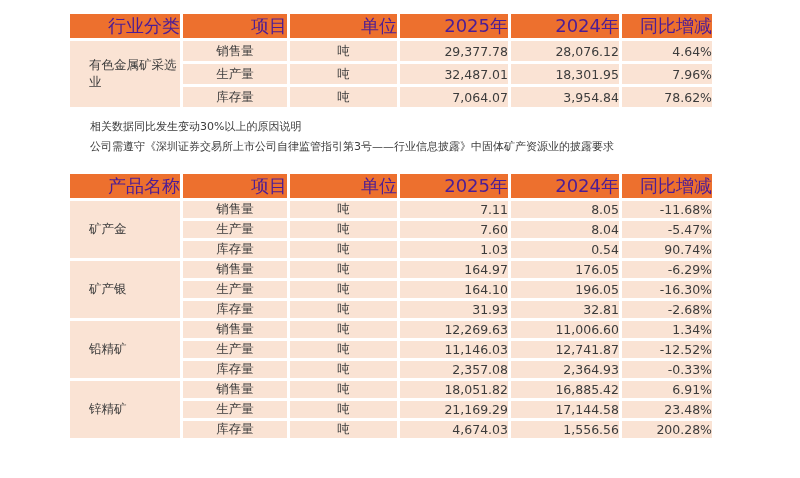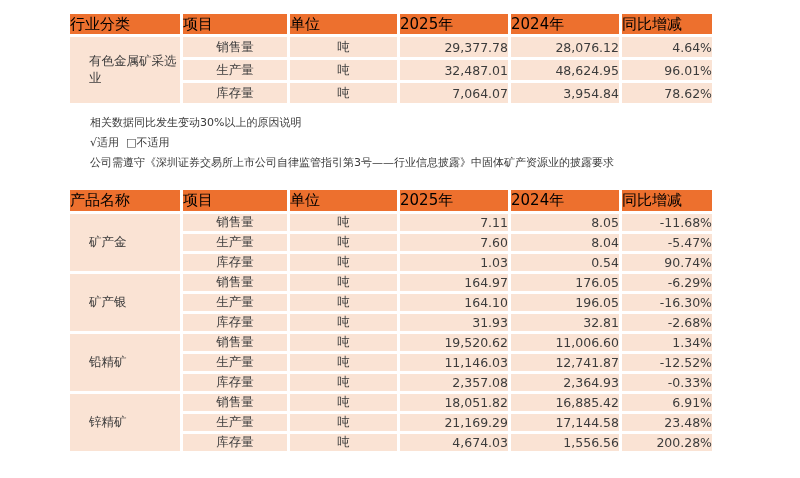--- a/index.html
+++ b/index.html
@@ -24,24 +24,24 @@
   }
   col.col-name { width: 110px; }
   col.col-item { width: 104px; }
   col.col-unit { width: 107px; }
   col.col-y1   { width: 108px; }
   col.col-y2   { width: 108px; }
   col.col-yoy  { width: 90px; }
 
   table.data-table th {
     background: #ED702E;
-    color: #000000;
+    color: #4c1d95;
     font-weight: normal;
-    font-size: 15px;
-    text-align: left;
+    font-size: 18px;
+    text-align: right;
     vertical-align: middle;
   }
   table.data-table td {
     background: #FAE3D4;
     font-size: 12.5px;
     vertical-align: middle;
     color: #3c3c3c;
   }
   table.t1 th, table.t1 td { height: 20px; }
   table.t2 th { height: 21px; }
@@ -92,36 +92,35 @@
           <td class="c-item">销售量</td>
           <td class="c-unit">吨</td>
           <td class="c-num">29,377.78</td>
           <td class="c-num">28,076.12</td>
           <td class="c-num">4.64%</td>
         </tr>
         <tr>
           <td class="c-item">生产量</td>
           <td class="c-unit">吨</td>
           <td class="c-num">32,487.01</td>
-          <td class="c-num">48,624.95</td>
-          <td class="c-num">96.01%</td>
+          <td class="c-num">18,301.95</td>
+          <td class="c-num">7.96%</td>
         </tr>
         <tr>
           <td class="c-item">库存量</td>
           <td class="c-unit">吨</td>
           <td class="c-num">7,064.07</td>
           <td class="c-num">3,954.84</td>
           <td class="c-num">78.62%</td>
         </tr>
       </tbody>
   </table>
 
   <div class="notes">
     <p>相关数据同比发生变动30%以上的原因说明</p>
-    <p><span>√适用</span><span class="sp">□不适用</span></p>
     <p>公司需遵守《深圳证券交易所上市公司自律监管指引第3号——行业信息披露》中固体矿产资源业的披露要求</p>
   </div>
 
   <table class="data-table t2" data-table="table2">
     <colgroup>
       <col class="col-name">
         <col class="col-item">
         <col class="col-unit">
       <col class="col-y1">
         <col class="col-y2">
@@ -179,21 +178,21 @@
           <td class="c-item">库存量</td>
           <td class="c-unit">吨</td>
           <td class="c-num">31.93</td>
           <td class="c-num">32.81</td>
           <td class="c-num">-2.68%</td>
         </tr>
         <tr>
           <td rowspan="3" class="group-cell">铅精矿</td>
           <td class="c-item">销售量</td>
           <td class="c-unit">吨</td>
-          <td class="c-num">19,520.62</td>
+          <td class="c-num">12,269.63</td>
           <td class="c-num">11,006.60</td>
           <td class="c-num">1.34%</td>
         </tr>
         <tr>
           <td class="c-item">生产量</td>
           <td class="c-unit">吨</td>
           <td class="c-num">11,146.03</td>
           <td class="c-num">12,741.87</td>
           <td class="c-num">-12.52%</td>
         </tr>

